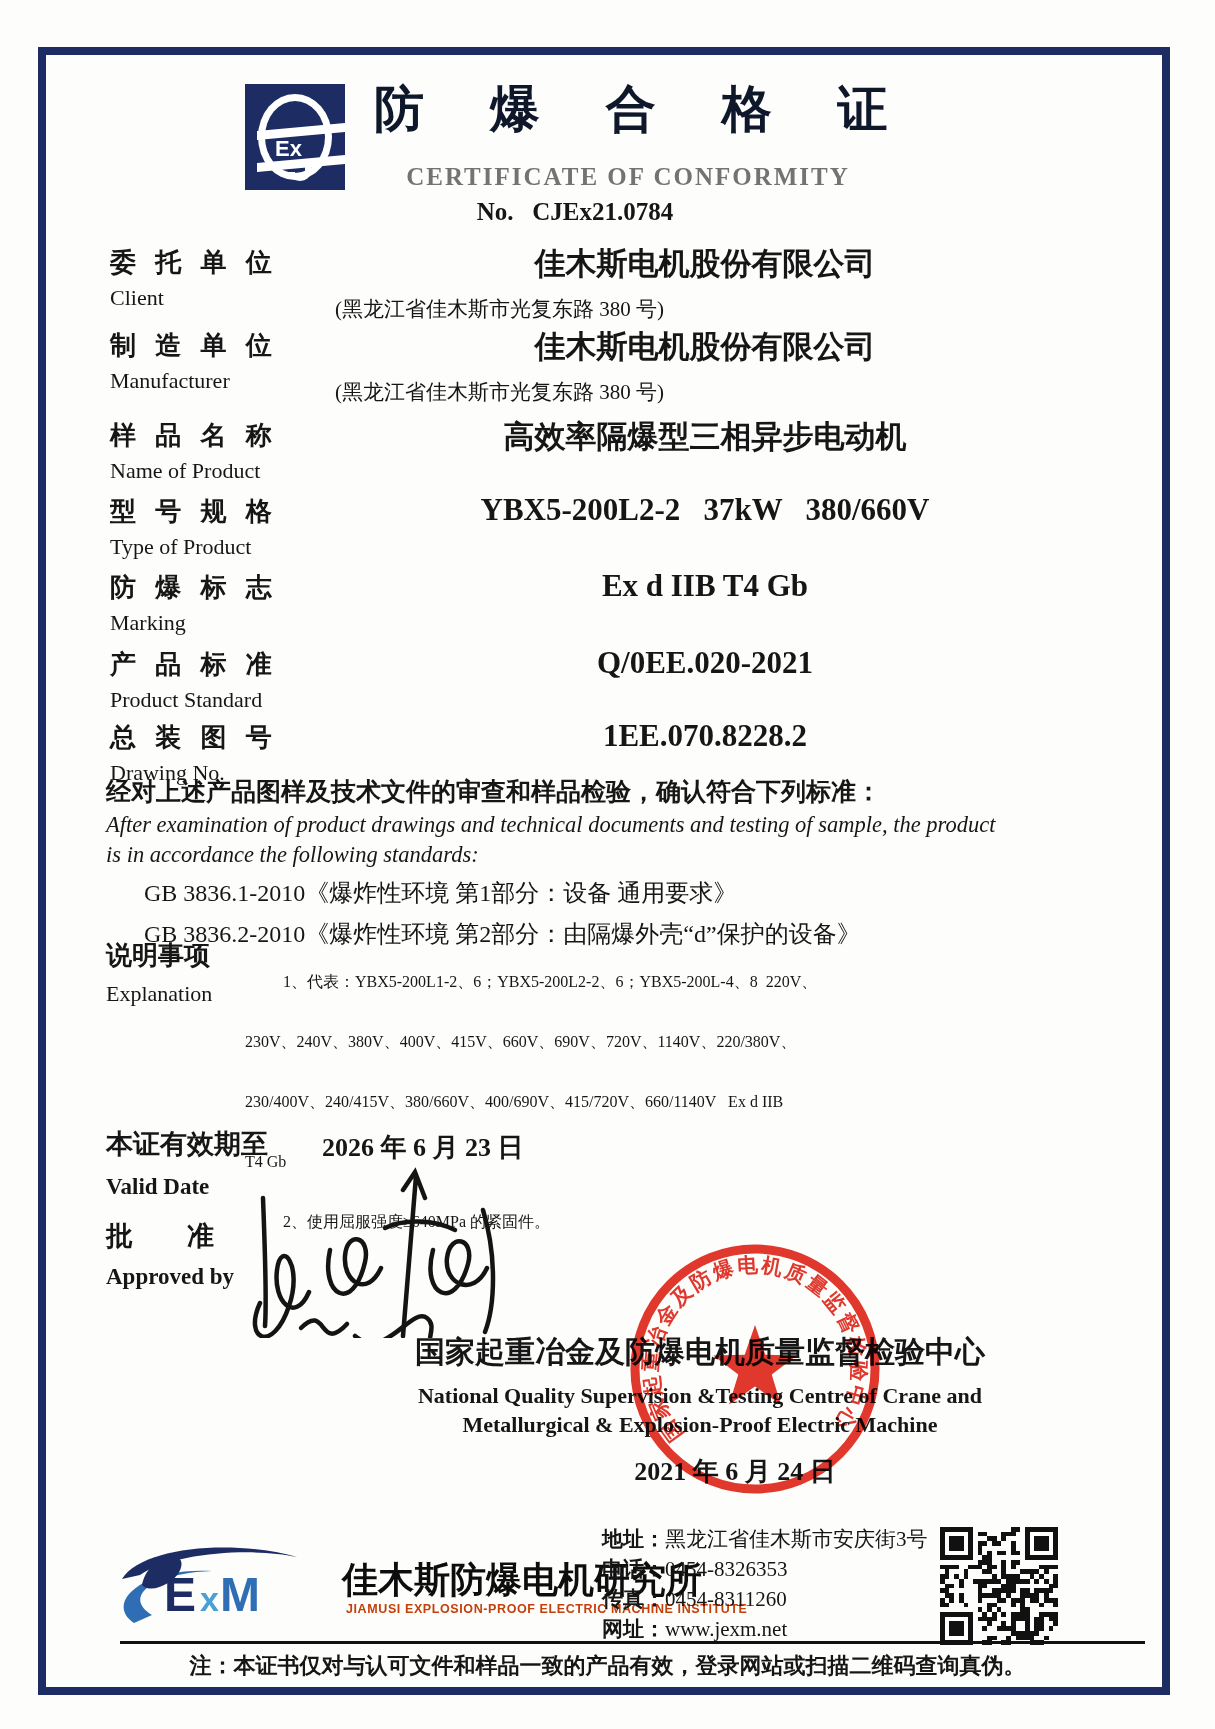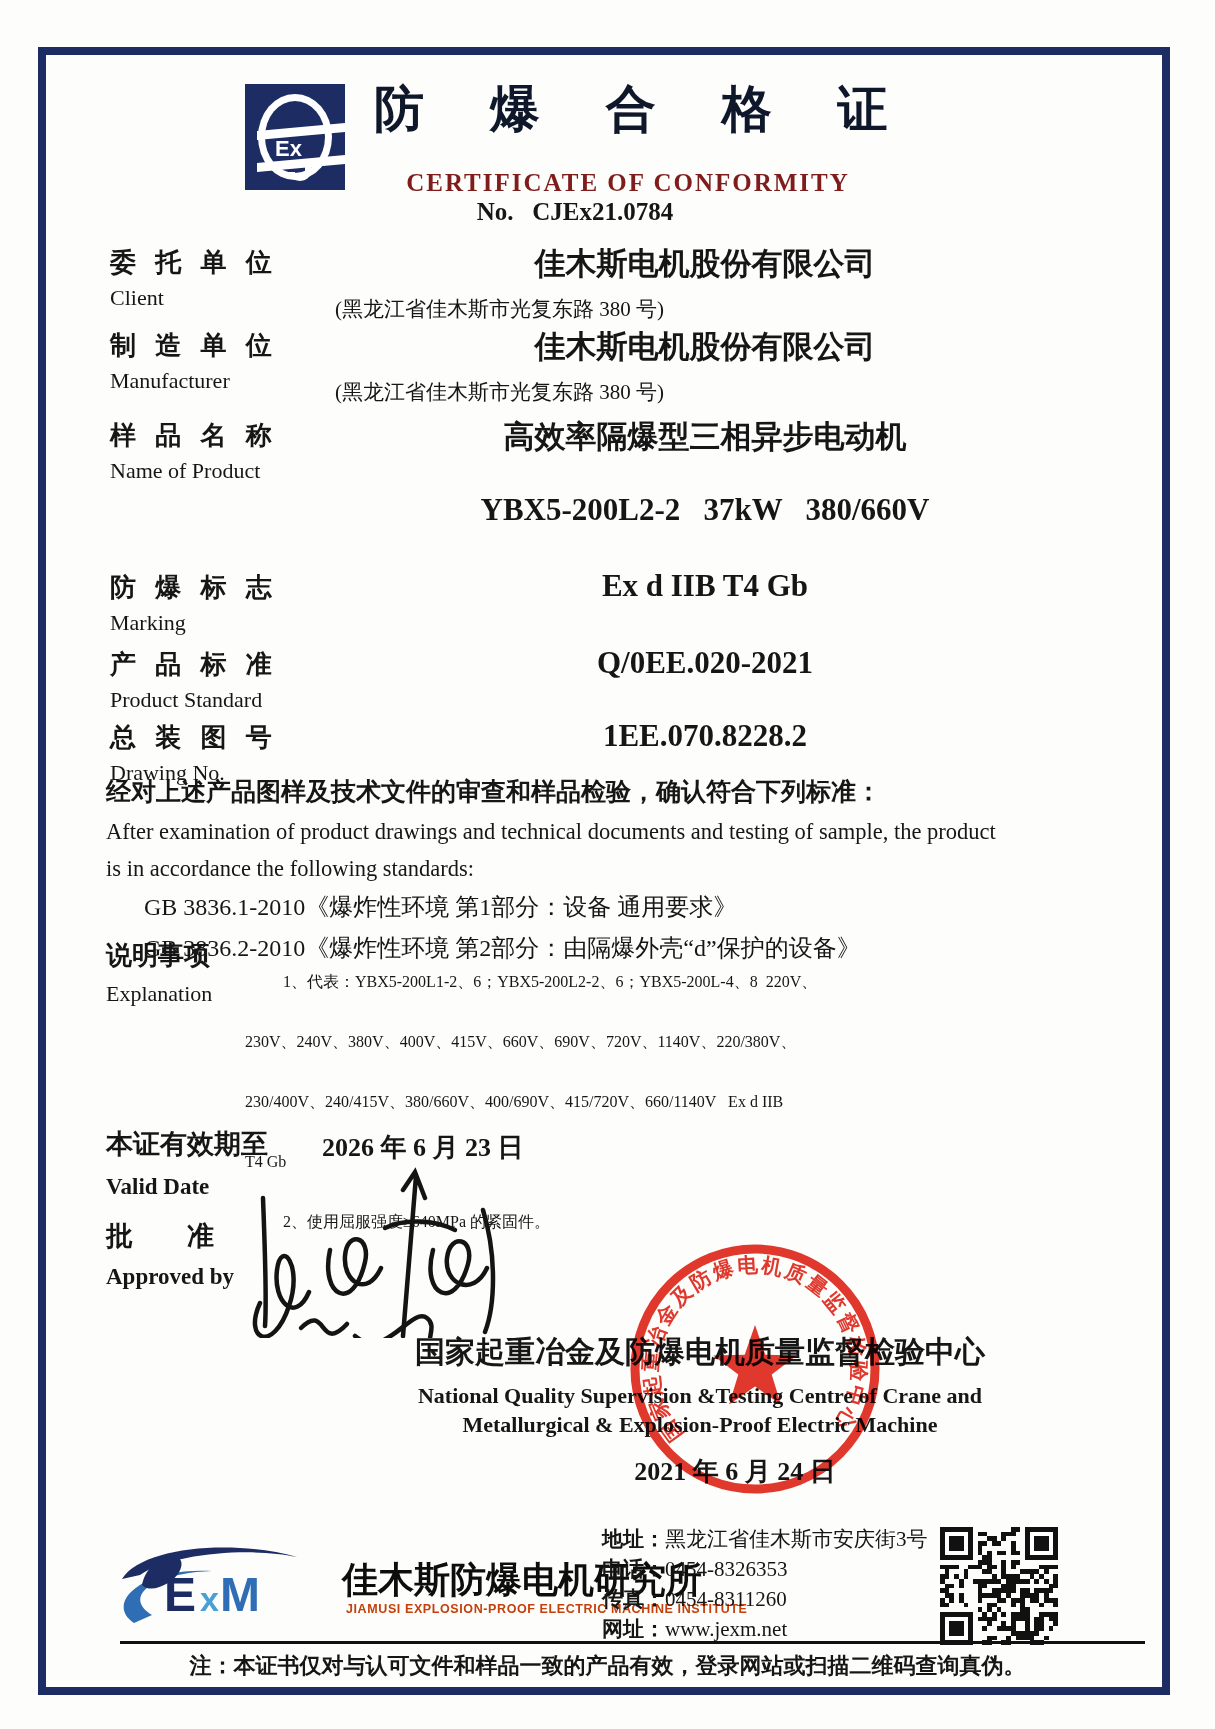--- a/index.html
+++ b/index.html
@@ -5,35 +5,35 @@
   html,body{margin:0;padding:0;background:#ffffff;}
   .page{position:relative;width:1215px;height:1729px;background:#fdfdfb;overflow:hidden;
         font-family:"Liberation Serif","DejaVu Serif",serif;color:#161616;}
   .frame{position:absolute;left:38px;top:47px;width:1116px;height:1632px;
          border:8px solid #1d2d64;}
   
   .exlogo{position:absolute;left:245px;top:84px;width:100px;height:126px;}
   .titlewrap{position:absolute;left:348px;top:76px;width:560px;text-align:center;}
   .title-cn{font-family:"Liberation Sans","DejaVu Sans",sans-serif;font-weight:bold;
             font-size:50px;letter-spacing:26px;color:#0f172a;white-space:nowrap;text-indent:26px;}
-  .title-en{margin-top:26px;font-weight:bold;font-size:25px;letter-spacing:2px;color:#7f1d1d;white-space:nowrap;}
+  .title-en{margin-top:20px;font-weight:bold;font-size:25px;letter-spacing:2px;color:#737373;white-space:nowrap;}
   .no-line{position:absolute;left:315px;top:198px;width:520px;text-align:center;
            font-size:25px;font-weight:600;white-space:pre;}
   
   .flabel{position:absolute;left:110px;}
   .flabel .cn{font-family:"Liberation Sans","DejaVu Sans",sans-serif;font-weight:bold;
               font-size:26px;letter-spacing:6px;white-space:nowrap;}
   .flabel .en{font-size:22px;margin-top:5px;white-space:nowrap;}
   .fval{position:absolute;left:335px;width:740px;}
   .fval .v1{font-size:31px;font-weight:600;white-space:pre;text-align:center;}
   .fval .v2{font-size:21px;font-weight:500;margin-top:10px;white-space:pre;}
   
   .stmt{position:absolute;left:106px;top:775px;width:1000px;}
   .stmt .cn{font-family:"Liberation Sans","DejaVu Sans",sans-serif;font-weight:bold;font-size:25px;white-space:nowrap;}
-  .stmt .en{font-size:22.5px;margin-top:11px;white-space:nowrap;}
+  .stmt .en{font-size:22.5px;margin-top:4px;white-space:nowrap;font-style:italic;}
   .stmt .std{font-size:24px;font-weight:500;margin-top:9px;padding-left:38px;white-space:nowrap;}
   
   .expl-label{position:absolute;left:106px;top:938px;}
   .expl-label .cn{font-family:"Liberation Sans","DejaVu Sans",sans-serif;font-weight:bold;font-size:26px;white-space:nowrap;}
   .expl-label .en{font-size:22px;margin-top:8px;}
   .expl-body{position:absolute;left:245px;top:940px;width:880px;}
   .expl-body .exl{font-size:16px;font-weight:400;line-height:37px;white-space:pre;margin-top:23px;}
   .expl-body .exl:nth-child(1),.expl-body .exl:nth-child(5){padding-left:38px;}
   
   .vlabel{position:absolute;left:106px;top:1126px;}
@@ -109,20 +109,24 @@
   </div>
 
   <div class="flabel" style="top:418px">
     <div class="cn">样 品 名 称</div>
     <div class="en">Name of Product</div>
   </div>
   <div class="fval" style="top:416px">
     <div class="v1">高效率隔爆型三相异步电动机</div>
   </div>
 
+  <div class="flabel" style="top:494px">
+    <div class="cn">型 号 规 格</div>
+    <div class="en">Type of Product</div>
+  </div>
   <div class="fval" style="top:492px">
     <div class="v1">YBX5-200L2-2   37kW   380/660V</div>
   </div>
 
   <div class="flabel" style="top:570px">
     <div class="cn">防 爆 标 志</div>
     <div class="en">Marking</div>
   </div>
   <div class="fval" style="top:568px">
     <div class="v1">Ex d IIB T4 Gb</div>

